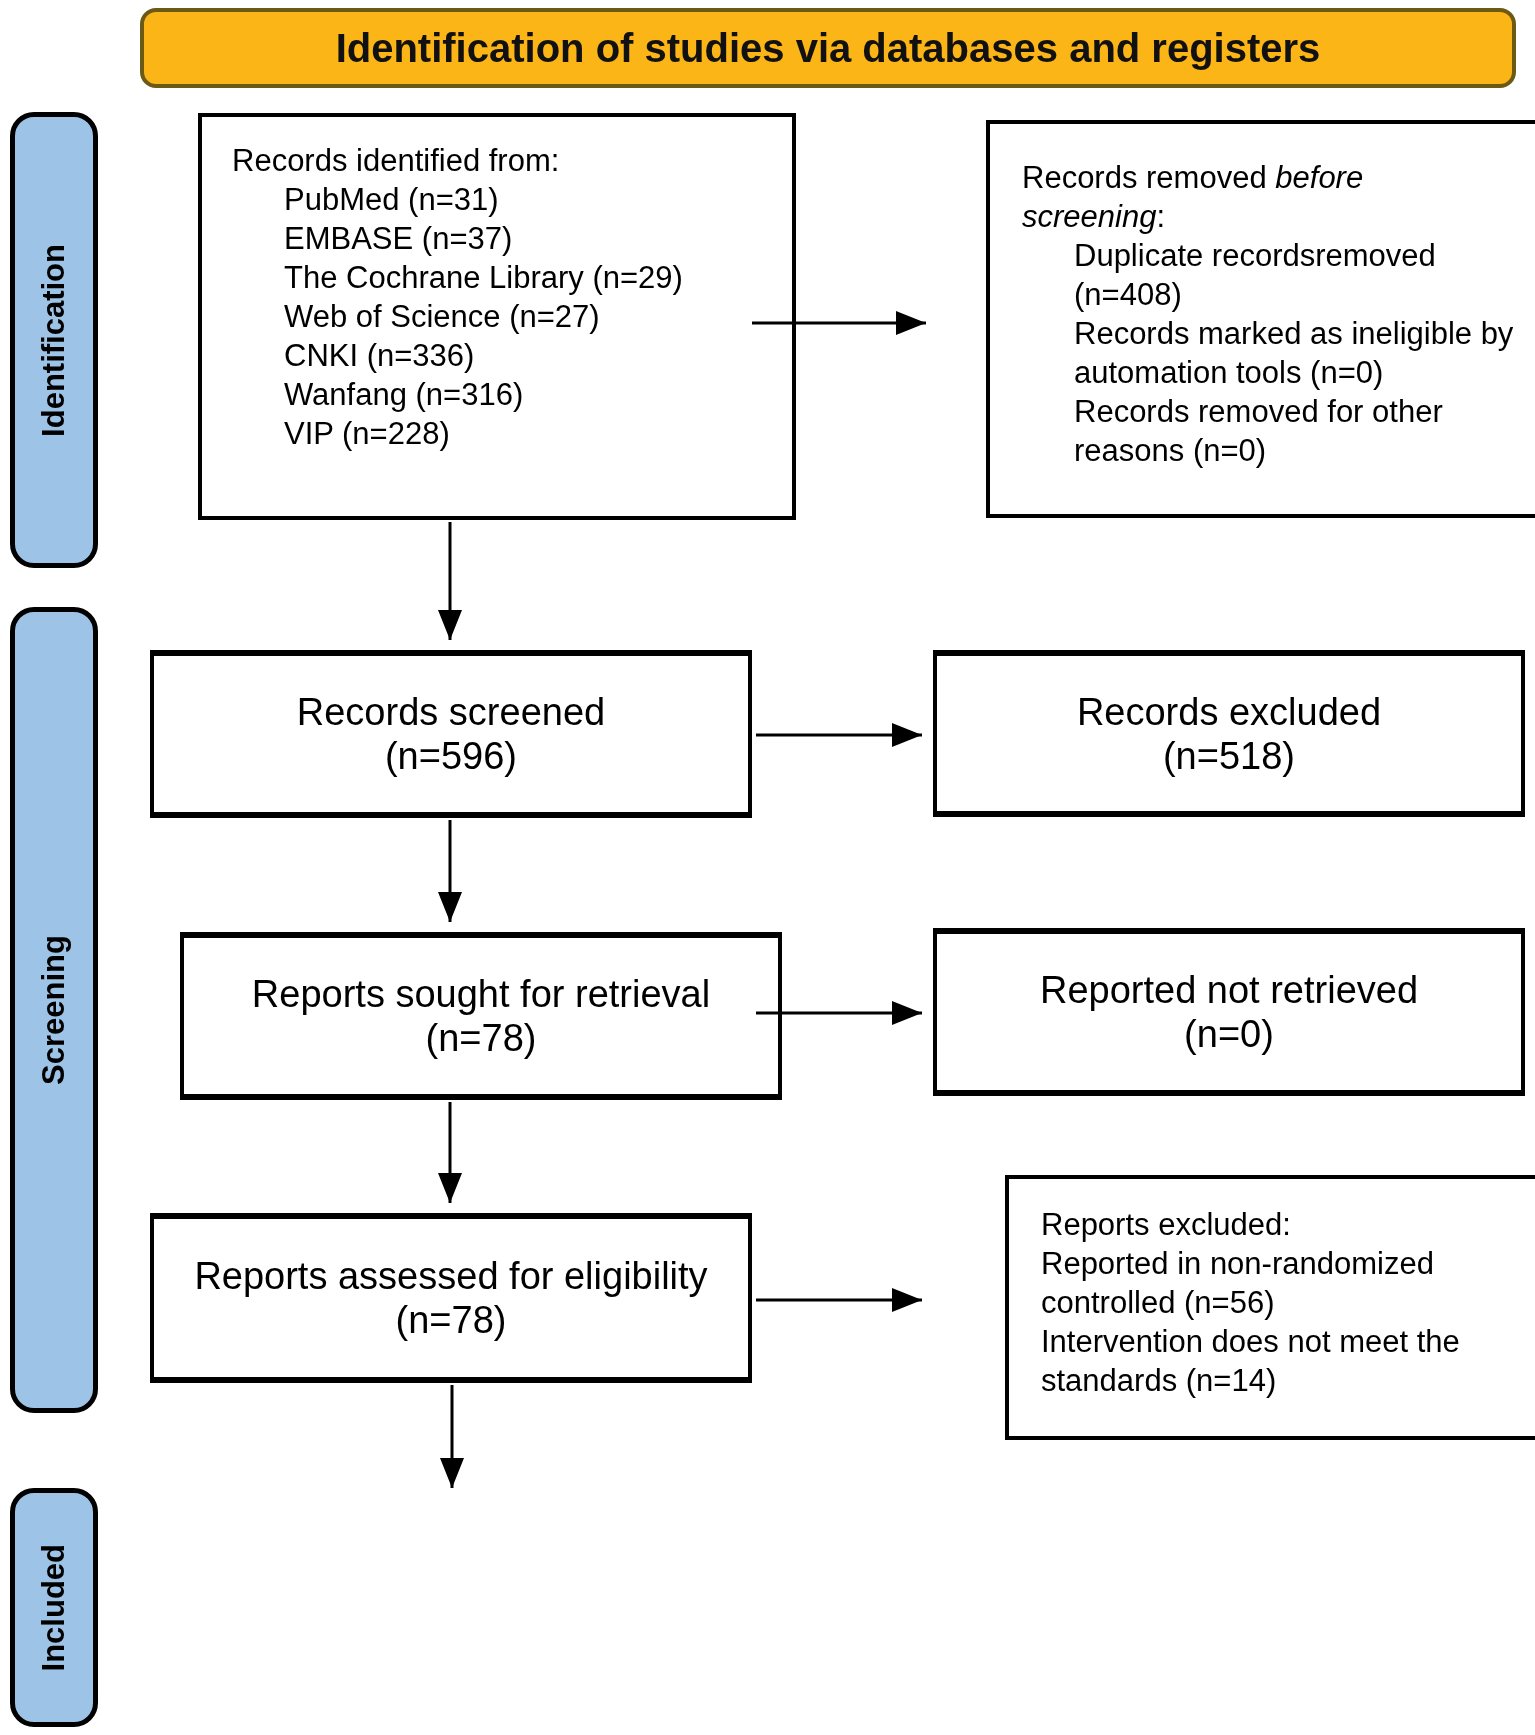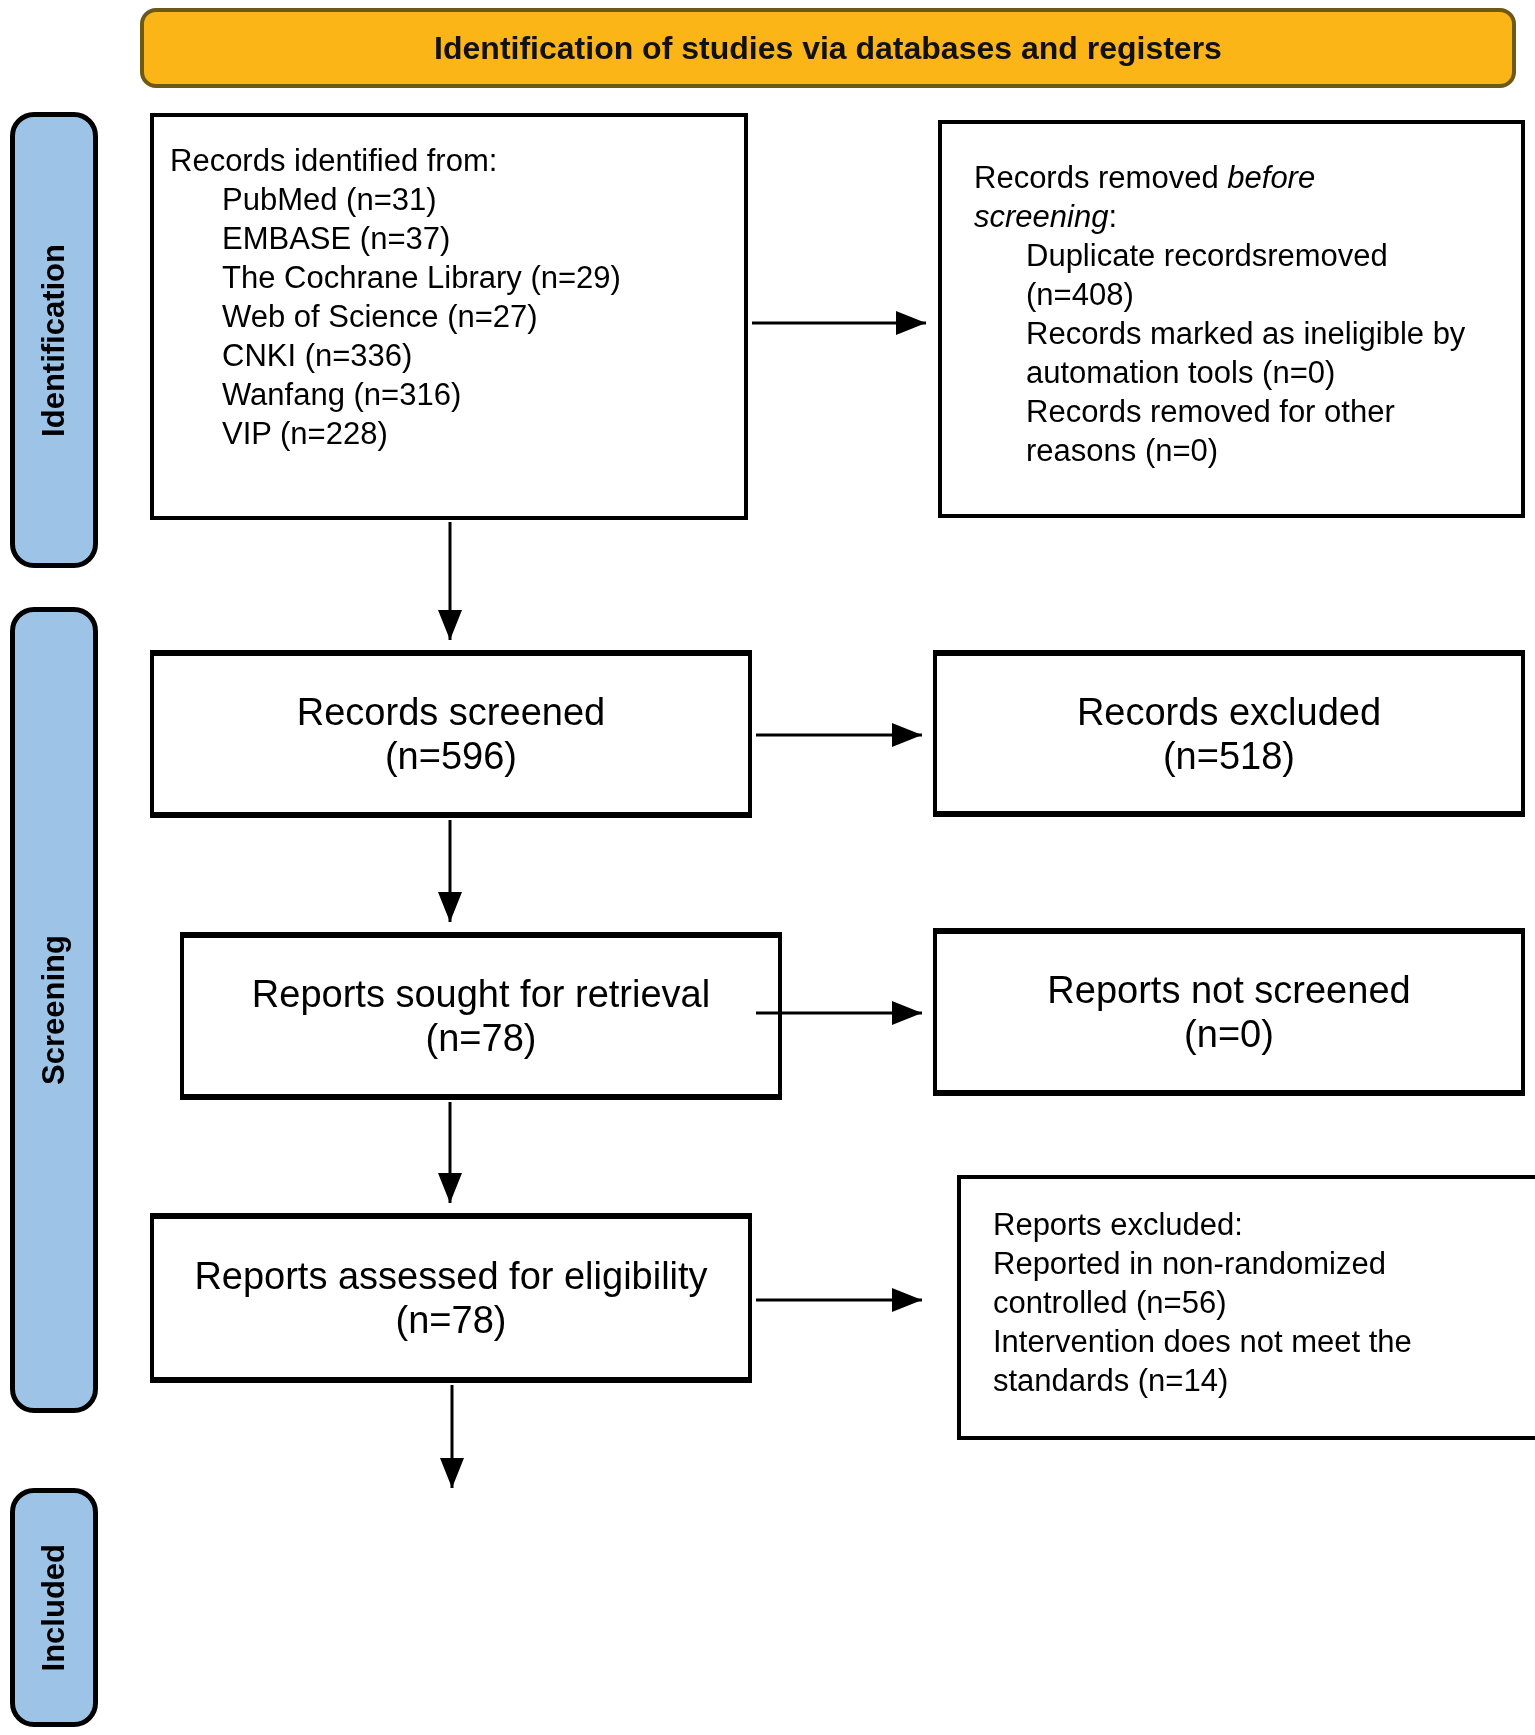--- a/index.html
+++ b/index.html
@@ -19,21 +19,21 @@
   }
   .banner {
     position: absolute;
     left: 140px; top: 8px;
     width: 1376px; height: 80px;
     box-sizing: border-box;
     background: var(--banner-fill);
     border: 4px solid var(--banner-border);
     border-radius: 16px;
     display: flex; align-items: center; justify-content: center;
-    font-weight: bold; font-size: 32px;
+    font-weight: bold; font-size: 40px;
     color: #111;
   }
   .stage {
     position: absolute;
     left: 10px; width: 88px;
     box-sizing: border-box;
     background: var(--stage-fill);
     border: 5px solid var(--box-border);
     border-radius: 24px;
     display: flex; align-items: center; justify-content: center;
@@ -56,21 +56,21 @@
     font-size: 31px;
     line-height: 39px;
   }
   .box.thick { border-top-width: 6px; border-bottom-width: 6px; }
   .center {
     display: flex; flex-direction: column;
     align-items: center; justify-content: center;
     text-align: center;
     font-size: 38px; line-height: 44px;
   }
-  .list { padding: 24px 14px 0 16px; }
+  .list { padding: 24px 14px 0 30px; margin-left: 48px; }
   .indent { padding-left: 52px; }
   .wrap-narrow { max-width: 470px; }
   .wrap-mid { max-width: 505px; }
   .box-identified       { left: 150px; top: 113px;  width: 598px; height: 407px; }
   .box-removed          { left: 938px; top: 120px;  width: 587px; height: 398px; padding-top: 34px; padding-left: 32px; }
   .box-screened         { left: 150px; top: 650px;  width: 602px; height: 168px; }
   .box-records-excluded { left: 933px; top: 650px;  width: 592px; height: 167px; }
   .box-sought           { left: 150px; top: 932px;  width: 602px; height: 168px; margin-left: 30px; }
   .box-not-retrieved    { left: 933px; top: 928px;  width: 592px; height: 168px; }
   .box-assessed         { left: 150px; top: 1213px; width: 602px; height: 170px; }
@@ -130,21 +130,21 @@
     <div>Records excluded</div>
     <div>(n=518)</div>
   </div>
 
   <div class="box center thick box-sought">
     <div>Reports sought for retrieval</div>
     <div>(n=78)</div>
   </div>
 
   <div class="box center thick box-not-retrieved">
-    <div>Reports not screened</div>
+    <div>Reported not retrieved</div>
     <div>(n=0)</div>
   </div>
 
   <div class="box center thick box-assessed">
     <div>Reports assessed for eligibility</div>
     <div>(n=78)</div>
   </div>
 
   <div class="box list box-reports-excluded">
     <div class="wrap-mid">Reports excluded:</div>

